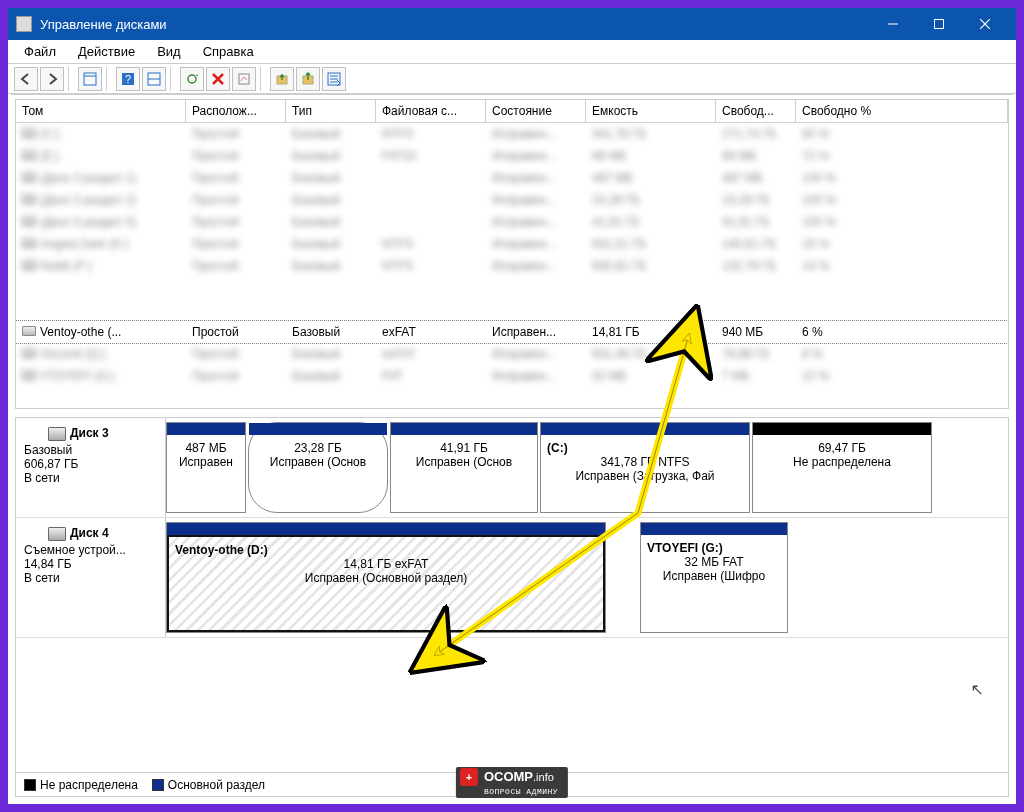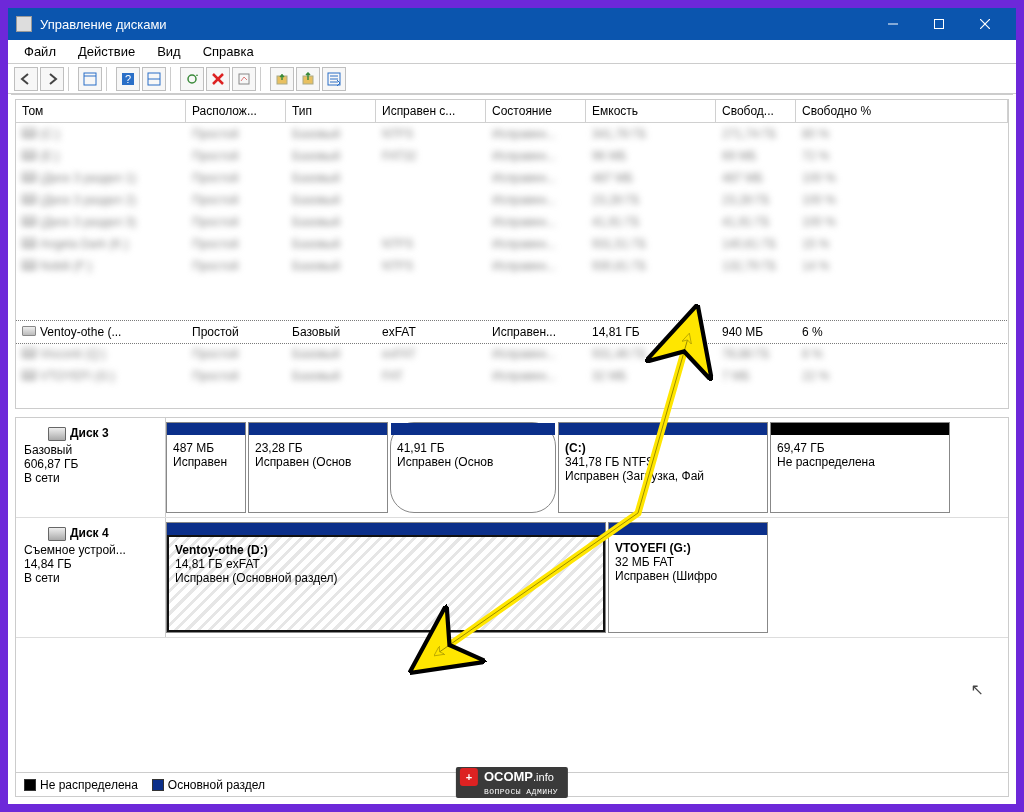--- a/index.html
+++ b/index.html
@@ -43,21 +43,21 @@
   .disk-row { display:flex; border-bottom:1px solid #ddd; min-height:100px; }
   .disk-info { width:150px; border-right:1px solid #ccc; padding:8px; }
   .disk-info .dname { font-weight:bold; margin-bottom:2px;padding-left:24px; }
   .disk-info .dico { width:18px; height:14px; background:linear-gradient(#eee,#aaa); border:1px solid #666; display:inline-block; margin-right:4px; vertical-align:middle; border-radius:1px;}
   .disk-parts { flex:1; display:flex; padding:4px 0; gap:2px; }
   .part { border:1px solid #888; display:flex; flex-direction:column; min-width:0; }
   .part .phdr { height:12px; background:#0b2f8a; }
   .part.unalloc .phdr { background:#000; }
   .part .pbody { flex:1; padding:6px 6px; font-size:12px; overflow:hidden; }
   .part .pbody .pt { font-weight:bold; white-space:nowrap; overflow:hidden; text-overflow:ellipsis;}
-  .part .pbody .ps { white-space:nowrap; overflow:hidden; text-overflow:ellipsis; }
+  .part .pbody .ps { white-space:nowrap; overflow:hidden; text-overflow:ellipsis;text-align:center; }
   .part.hatched .pbody { background: repeating-linear-gradient(135deg,#fff,#fff 5px,#e6e6e6 5px,#e6e6e6 8px); border:2px solid #111; }
 
   
   .legend { height:24px; border-top:1px solid #ccc; display:flex; align-items:center; gap:14px; padding:0 8px; font-size:12px; }
   .lg-swatch { width:12px; height:12px; border:1px solid #333; display:inline-block; margin-right:4px; vertical-align:middle;}
   .lg-swatch.black{background:#000;}
   .lg-swatch.blue{background:#0b2f8a;}
 
   
   .arrow-overlay { position:absolute; pointer-events:none; left:0; top:0; }
@@ -175,21 +175,21 @@
         </svg>
       </div>
   </div>
 
   <div class="content">
     <div class="pane-top" style="height:310px;">
       <div class="vol-header">
         <div class="col c0">Том</div>
         <div class="col c1">Располож...</div>
         <div class="col c2">Тип</div>
-        <div class="col c3">Исправен с...</div>
+        <div class="col c3">Файловая с...</div>
         <div class="col c4">Состояние</div>
         <div class="col c5">Емкость</div>
         <div class="col c6">Свобод...</div>
         <div class="col c7">Свободно %</div>
       </div>
       <div class="vol-rows" id="vol-rows">
           <div class="vol-row blur">
             <div class="cell c0"><span class="disk-ico"></span><span>(C:)</span></div>
             <div class="cell c1">Простой</div>
             <div class="cell c2">Базовый</div>
@@ -303,28 +303,28 @@
             <div>В сети</div>
           </div>
           <div class="disk-parts" id="d3parts">
               <div class="part" style="width: 80px;">
                 <div class="phdr"></div>
                 <div class="pbody">
                   <div class="ps">487 МБ</div>
                   <div class="ps">Исправен</div>
                 </div>
               </div>
-              <div class="part" style="width: 140px;">
+              <div class="part" style="width: 140px; border-radius: 29px;">
                 <div class="phdr"></div>
                 <div class="pbody">
                   <div class="ps">23,28 ГБ</div>
                   <div class="ps">Исправен (Основ</div>
                 </div>
               </div>
-              <div class="part" style="width: 166px; border-radius: 24px;">
+              <div class="part" style="width: 148px;">
                 <div class="phdr"></div>
                 <div class="pbody">
                   <div class="ps">41,91 ГБ</div>
                   <div class="ps">Исправен (Основ</div>
                 </div>
               </div>
               <div class="part" style="width: 210px;">
                 <div class="phdr"></div>
                 <div class="pbody">
                   <div class="pt">(C:)</div>
@@ -351,21 +351,21 @@
           </div>
           <div class="disk-parts" id="d4parts">
               <div class="part hatched" style="width: 440px;">
                 <div class="phdr"></div>
                 <div class="pbody">
                   <div class="pt">Ventoy-othe  (D:)</div>
                   <div class="ps">14,81 ГБ exFAT</div>
                   <div class="ps">Исправен (Основной раздел)</div>
                 </div>
               </div>
-              <div class="part" style="width: 160px;">
+              <div class="part" style="width: 148px; margin-left: 32px;">
                 <div class="phdr"></div>
                 <div class="pbody">
                   <div class="pt">VTOYEFI  (G:)</div>
                   <div class="ps">32 МБ FAT</div>
                   <div class="ps">Исправен (Шифро</div>
                 </div>
               </div>
             </div>
         </div>
         <div style="height:10px"></div>

